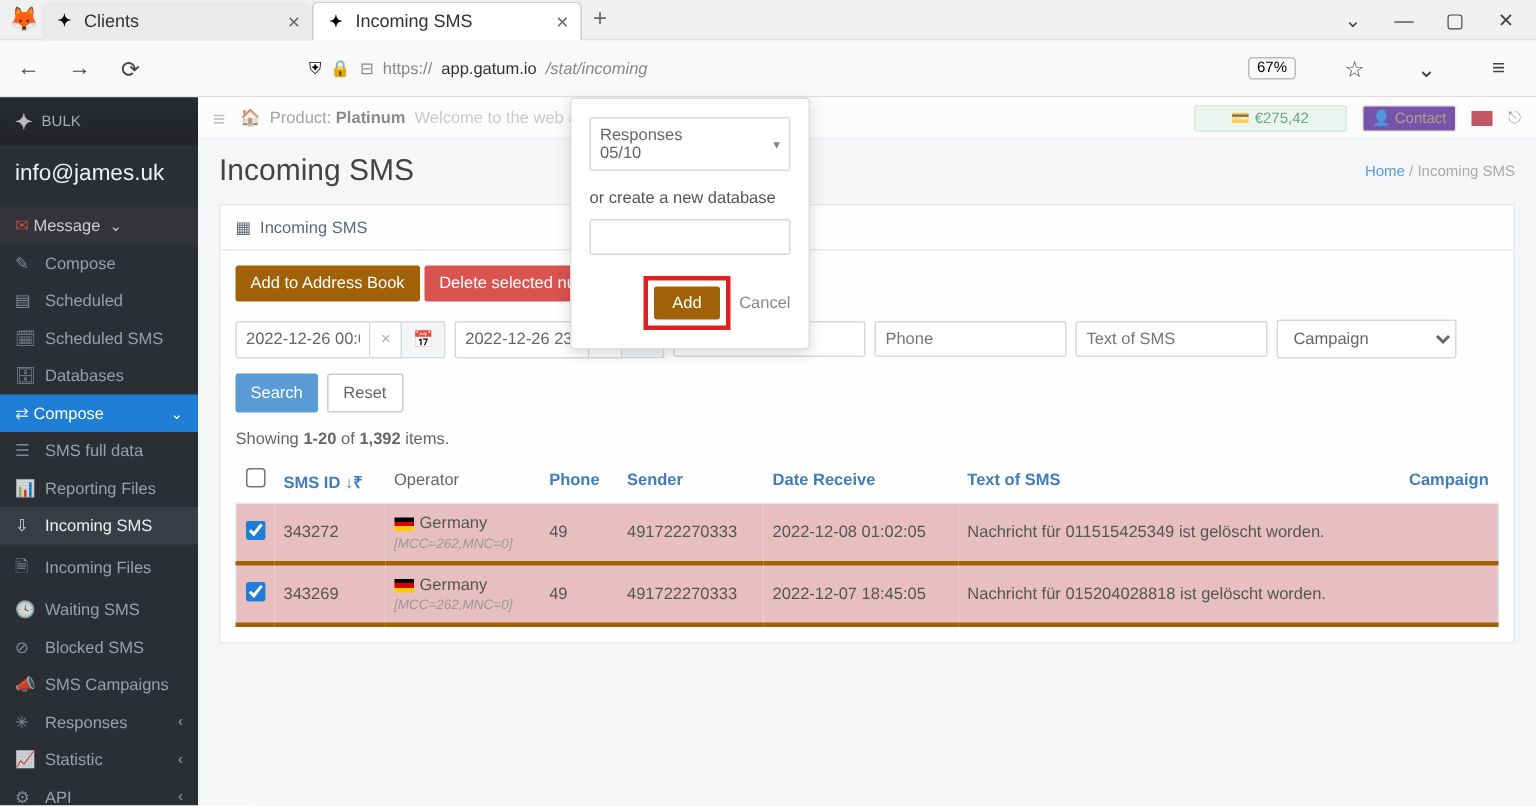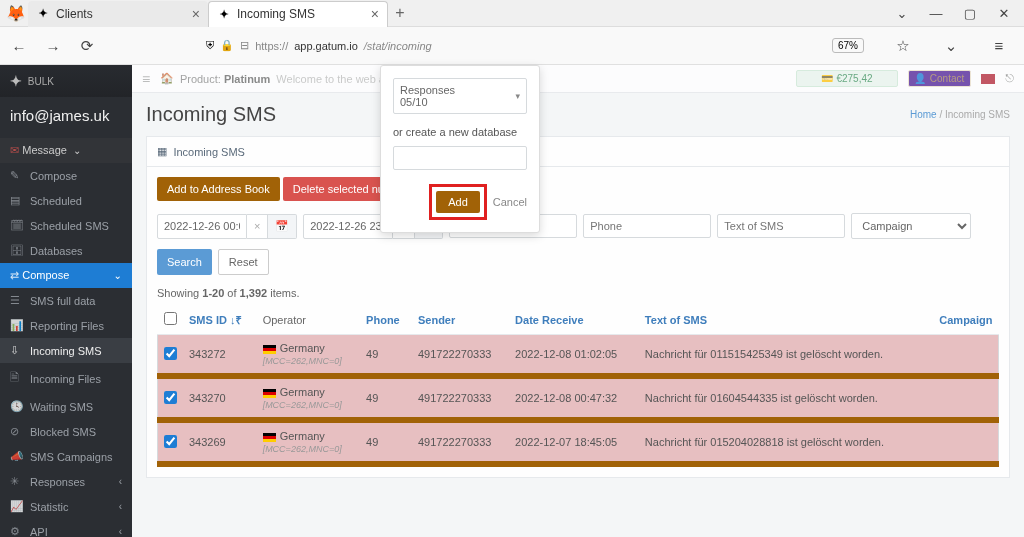--- a/index.html
+++ b/index.html
@@ -76,21 +76,21 @@
   .dategrp .inp { width:90px; border-radius:2px 0 0 2px;}
   .dategrp .x { border:1px solid #d6dadd; border-left:none; padding:5px 7px; background:#fff; color:#aaa;}
   .dategrp .cal { border:1px solid #d6dadd; border-left:none; padding:5px 7px; background:#f3f5f7; color:#888; border-radius:0 2px 2px 0;}
   .flt { width:128px;}
   .flt.wide { width:120px;}
   .search-row { margin-top:10px; display:flex; gap:6px;}
   .showing { margin-top:12px; font-size:11px; color:#666;}
   table { width:100%; border-collapse:collapse; margin-top:6px; font-size:11px;}
   th { text-align:left; padding:7px 6px; color:#666; border-bottom:1px solid #e6e9ec; font-weight:normal;}
   th.sortable { color:#3f7ebc; font-weight:bold;}
-  td { padding:7px 6px; border-bottom:6px solid #a16207; color:#555;margin-left:40px;}
+  td { padding:7px 6px; border-bottom:3px solid #a16207; color:#555;margin-left:40px;}
   tr.sel { background:#e7bfc1;}
   tr.unsel { background:#fff;}
   .flag-de { display:inline-block; width:13px; height:9px; background:linear-gradient(#000 33%, #d00 33% 66%, #fc0 66%); margin-right:4px; vertical-align:middle;}
   .mcc { font-size:9px; color:#999; display:block; margin-top:2px;font-style:italic;}
   input[type=checkbox]{ accent-color:#1e7dd4;}
   .modal { position:absolute; top:0px; left:248px; width:160px; background:#fff; border:1px solid #ddd; border-radius:3px; box-shadow:0 3px 10px rgba(0,0,0,0.15); padding:12px; font-size:11px; z-index:10;}
   .modal .sel { width:100%; display:flex; justify-content:space-between; align-items:center;}
   .modal .sel .caret{ font-size:9px; color:#888;}
   .modal .or { margin:12px 0 8px 0; color:#555;}
   .modal .newdb { width:100%;}
@@ -302,30 +302,20 @@
                   <td>343272</td>
                   <td><span class="flag-de"></span>Germany<span class="mcc">[MCC=262,MNC=0]</span></td>
                   <td>49</td>
                   <td>491722270333</td>
                   <td>2022-12-08 01:02:05</td>
                   <td>Nachricht für 011515425349 ist gelöscht worden.</td>
                   <td></td>
                 </tr>
                 <tr class="sel">
                   <td><input type="checkbox" checked="" style=""></td>
-                  <td>343270</td>
-                  <td><span class="flag-de"></span>Germany<span class="mcc">[MCC=262,MNC=0]</span></td>
-                  <td>49</td>
-                  <td>491722270333</td>
-                  <td>2022-12-08 00:47:32</td>
-                  <td>Nachricht für 01604544335 ist gelöscht worden.</td>
-                  <td></td>
-                </tr>
-                <tr class="sel">
-                  <td><input type="checkbox" checked="" style=""></td>
                   <td>343269</td>
                   <td><span class="flag-de"></span>Germany<span class="mcc">[MCC=262,MNC=0]</span></td>
                   <td>49</td>
                   <td>491722270333</td>
                   <td>2022-12-07 18:45:05</td>
                   <td>Nachricht für 015204028818 ist gelöscht worden.</td>
                   <td></td>
                 </tr>
               </tbody>
           </table>

